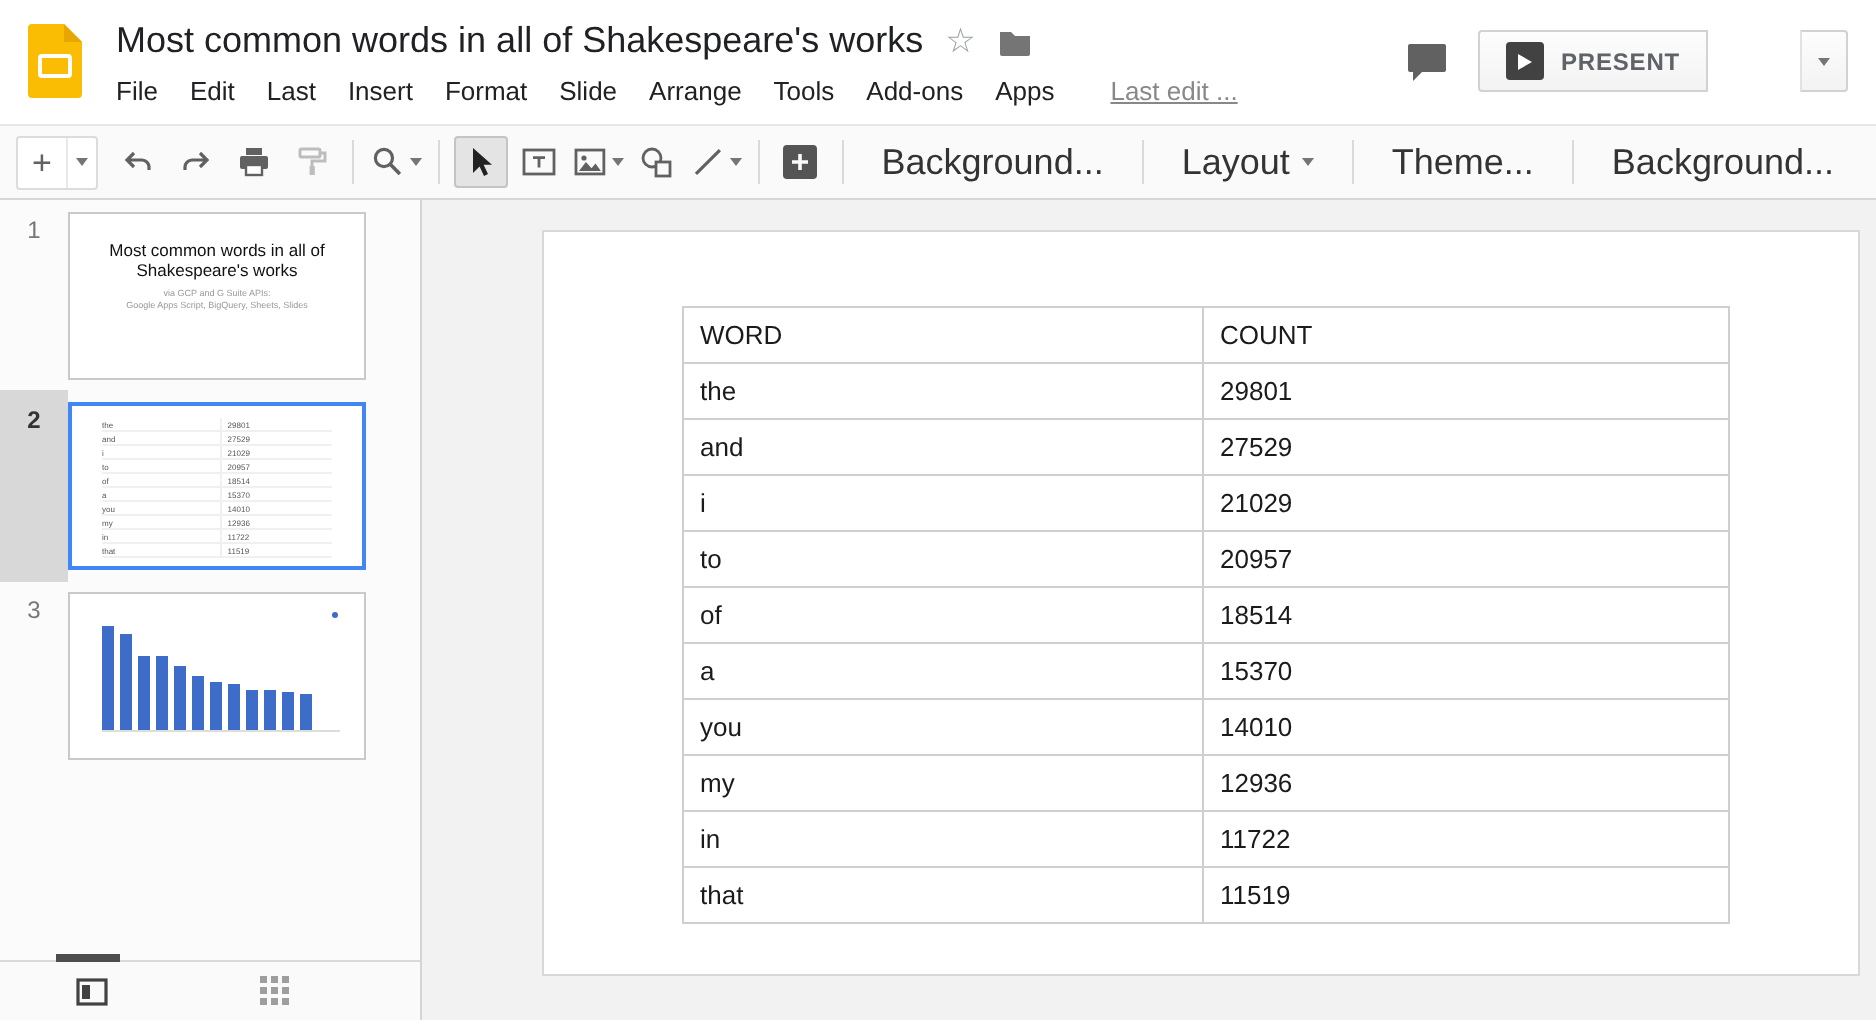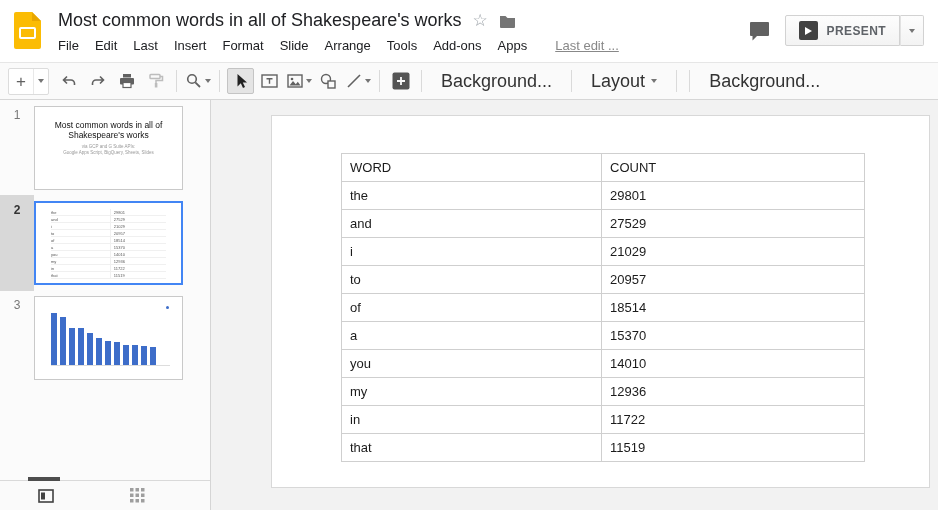--- a/index.html
+++ b/index.html
@@ -13,21 +13,21 @@
   .title-row { display: flex; align-items: center; gap: 11px; }
   .doc-title { font-size: 18px; color: #202124; white-space: nowrap; cursor: text; }
   .star-icon { color: #9aa0a6; font-size: 17px; line-height: 1; cursor: pointer; }
   .menubar { display: flex; align-items: center; margin-top: 5px; font-size: 13px; color: #202124; }
   .menu-items { display: flex; align-items: center; justify-content: space-between; }
   .menu-item { padding: 2px 8px; cursor: pointer; white-space: nowrap; }
   .menu-item:first-child { padding-left: 0; }
   .last-edit { color: #888; text-decoration: underline; margin-left: 20px; font-size: 13px; cursor: pointer; white-space: nowrap; }
   .topbar-right { position: absolute; right: 14px; top: 15px; display: flex; align-items: center; gap: 15px; }
   .icon-btn { background: none; border: none; cursor: pointer; display: flex; align-items: center; }
-  .present-group { display: flex; }
+  .present-group { display: flex; gap: 46px; }
   .present-btn { display: flex; align-items: center; gap: 9px; height: 31px; padding: 0 13px; border: 1px solid #d2d2d2; border-radius: 2px 0 0 2px; background: linear-gradient(#fdfdfd,#f3f3f3); color: #5f6368; font-size: 12px; font-weight: bold; letter-spacing: .4px; cursor: pointer; font-family: inherit; }
   .present-caret-btn { width: 24px; height: 31px; border: 1px solid #d2d2d2; border-left: 1px solid #e2e2e2; border-radius: 0 2px 2px 0; background: linear-gradient(#fdfdfd,#f3f3f3); display: flex; align-items: center; justify-content: center; cursor: pointer; }
   .play-box { width: 19px; height: 19px; background: #424242; border-radius: 2px; display: flex; align-items: center; justify-content: center; }
   .share-btn { display: flex; align-items: center; gap: 8px; height: 31px; padding: 0 15px; background: #4285f4; border: 1px solid #3b78e7; border-radius: 2px; color: #fff; font-size: 12px; font-weight: bold; letter-spacing: .5px; cursor: pointer; font-family: inherit; }
   .caret { width: 0; height: 0; border-left: 3.5px solid transparent; border-right: 3.5px solid transparent; border-top: 4px solid #757575; display: inline-block; }
 
   
   .toolbar { height: 38px; background: #fafafa; border-top: 1px solid #e6e6e6; border-bottom: 1px solid #d6d6d6; display: flex; align-items: center; padding: 0 8px; }
   .tb-btn { height: 26px; min-width: 27px; display: flex; align-items: center; justify-content: center; border: 1px solid transparent; border-radius: 2px; margin: 0 1px; cursor: pointer; background: none; gap: 2px; }
   .tb-btn.pressed { background: #e4e4e4; border-color: #c4c4c4; }
@@ -221,20 +221,23 @@
 
   <button class="tb-text-btn">
     <span>Background...</span>
   </button>
   <div class="tb-sep"></div>
   <button class="tb-text-btn">
     <span>Layout</span>
     <span class="caret"></span>
   </button>
   <div class="tb-sep"></div>
+  <button class="tb-text-btn">
+    <span>Theme...</span>
+  </button>
   <div class="tb-sep"></div>
   <button class="tb-text-btn">
     <span>Background...</span>
   </button>
 </div>
 
 <div class="main">
 
   <aside class="filmstrip">
 

